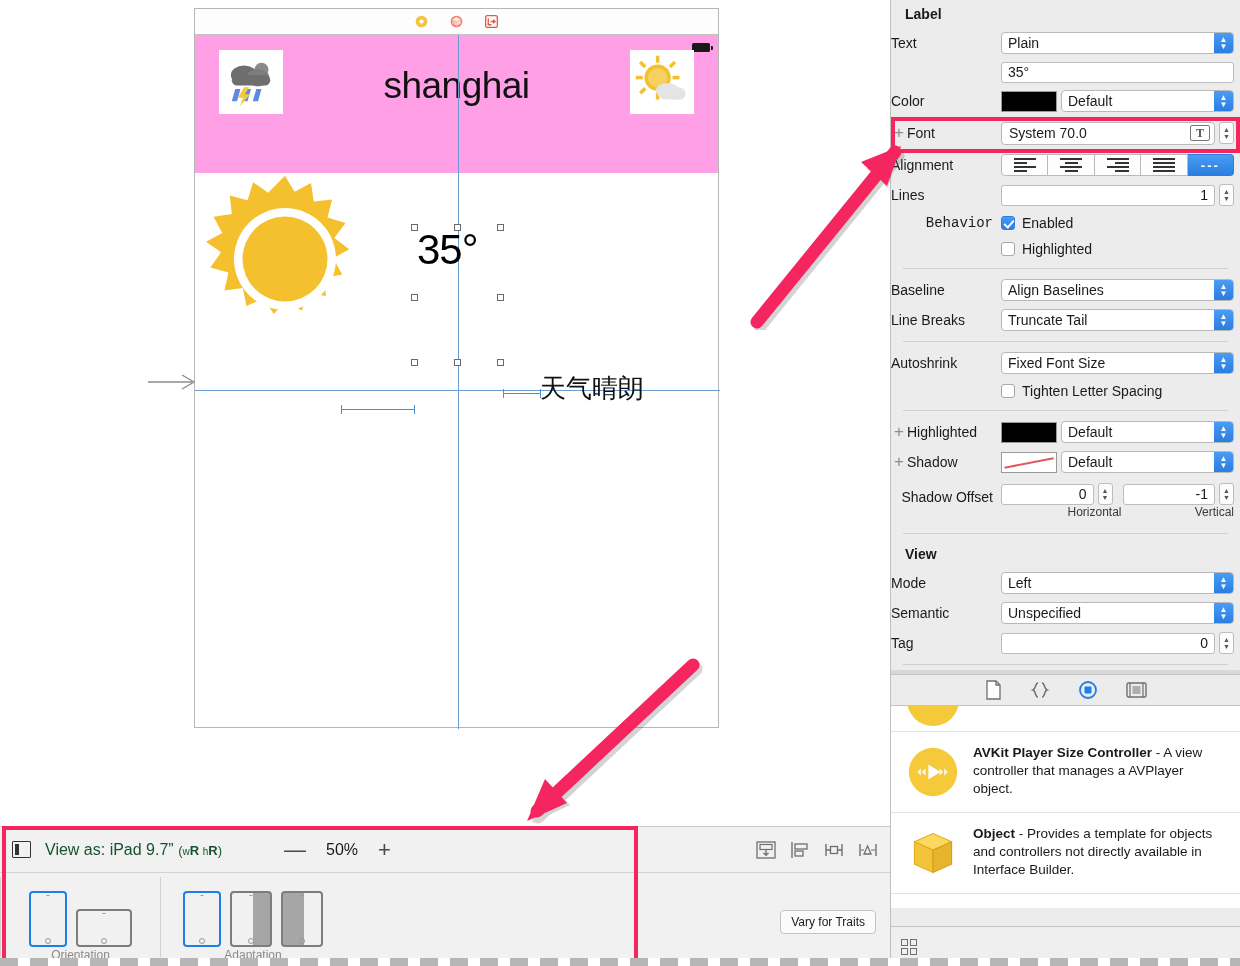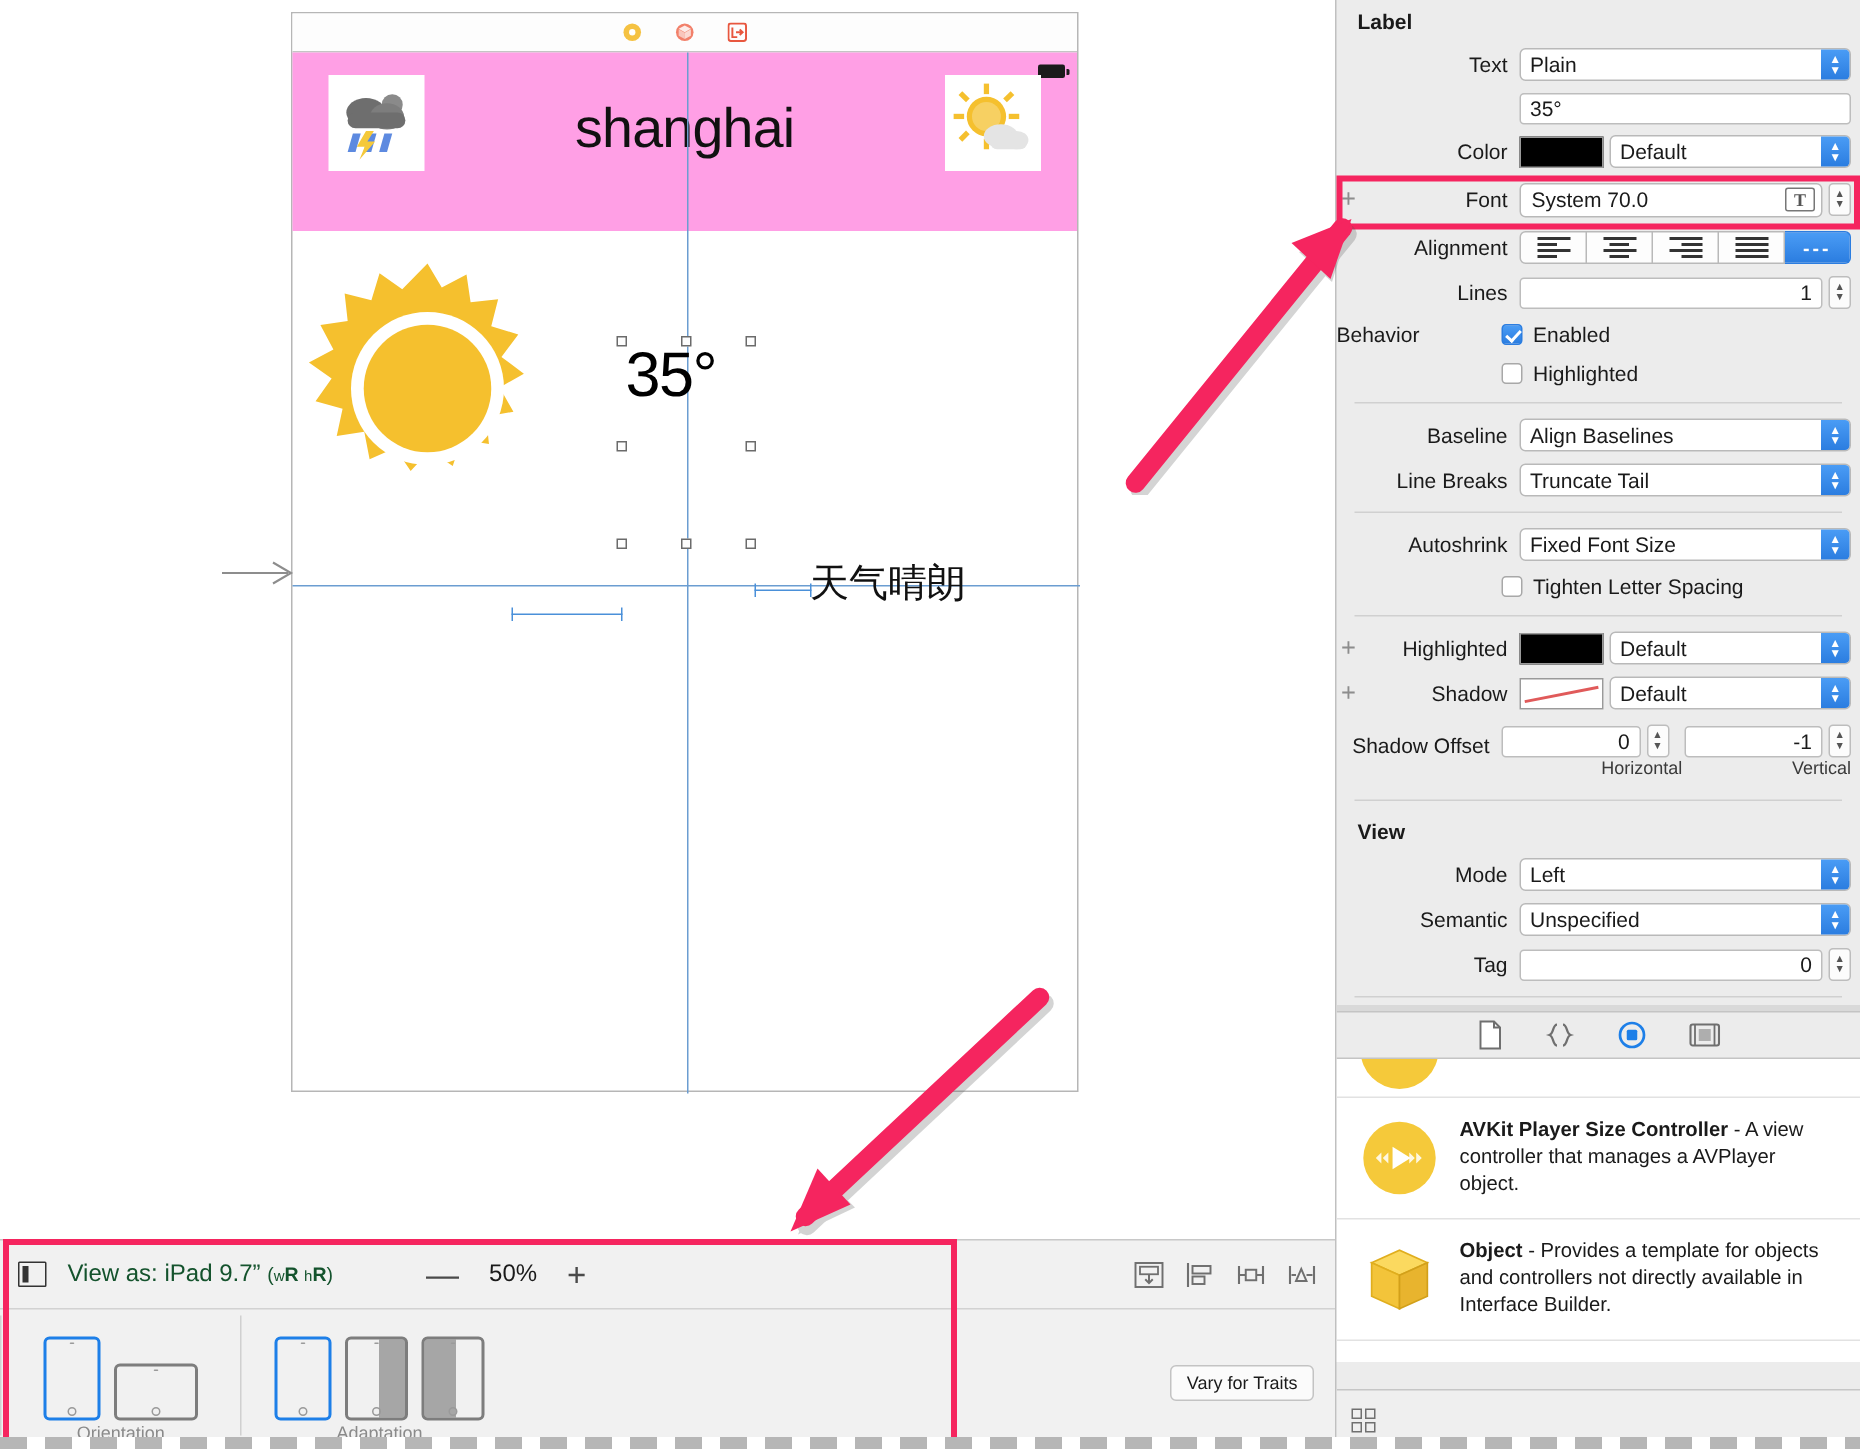--- a/index.html
+++ b/index.html
@@ -28,21 +28,21 @@
     height: 26px; width: 100%;
     background: #fdfdfd;
     border-bottom: 1px solid #c4c4c4;
     display: flex; align-items: center; justify-content: center;
     gap: 22px;
   }
   .dock-icon { width: 13px; height: 13px; display:block; }
 
   #pink-header {
     position: absolute; left: 0; top: 26px;
-    width: 100%; height: 119px;
+    width: 100%; height: 138px;
     background: #ff9fe5;
   }
   #battery-icon {
     position: absolute; right: 8px; top: 8px;
     width: 18px; height: 9px;
     background: #1b1b1b;
     border-radius: 1.5px;
   }
   #battery-icon:after {
     content: ""; position: absolute; right: -2.5px; top: 2.5px;
@@ -145,21 +145,21 @@
   #inspector {
     position: absolute; left: 890px; top: 0;
     width: 350px; height: 966px;
     background: #ececec;
     border-left: 1px solid #c0c0c0;
     font-size: 14px; color: #1a1a1a;
     overflow: hidden;
   }
   .sect-title { font-weight: bold; font-size: 14px; padding: 6px 0 6px 14px; }
   .row { display: flex; align-items: center; height: 30px; padding-right: 6px; }
-  .row .lbl { width: 110px; text-align: right; padding-right: 8px; color: #1a1a1a; font-size: 14px; flex: none; margin-left: 12px; }
+  .row .lbl { width: 110px; text-align: left; padding-right: 8px; color: #1a1a1a; font-size: 14px; flex: none; }
   .row .plus { width: 16px; text-align: center; color: #8d8d8d; font-size: 17px; flex: none; }
   .row .lbl.withplus { width: 94px; }
   .field {
     flex: 1; height: 21px; background: #ffffff;
     border: 1px solid #bdbdbd; border-radius: 3px;
     display: flex; align-items: center; padding: 0 6px;
     font-size: 14px; overflow: hidden; white-space: nowrap;
   }
   .field.right { justify-content: flex-end; }
   .popup {
@@ -189,21 +189,21 @@
   }
   .combo-wrap { flex: 1; display: flex; align-items: center; gap: 4px; }
   .sep { height: 1px; background: #d0d0d0; margin: 6px 12px; }
   .chk { width: 14px; height: 14px; border: 1px solid #a8a8a8; border-radius: 3px; background: #fff; flex: none; }
   .chk.on { background: linear-gradient(#4a9cf5,#2b7de0); border-color: #2b7de0; position: relative; }
   .chk.on:after {
     content:""; position:absolute; left:4px; top:1px; width:4px; height:8px;
     border: solid #fff; border-width: 0 2px 2px 0; transform: rotate(42deg);
   }
   .chk-row { display:flex; align-items:center; height:26px; }
-  .chk-row .lbl { width:110px; text-align:left; padding-right:8px; flex:none; }
+  .chk-row .lbl { width:110px; text-align:right; padding-right:8px; flex:none;font-family:Liberation Mono, monospace; }
   .chk-row .ctext { margin-left: 7px; font-size: 14px; }
 
   
   .seg { flex:1; display:flex; height:22px; }
   .seg div {
     flex:1; border:1px solid #b9b9b9; border-left:none; background:#fdfdfd;
     display:flex; align-items:center; justify-content:center;
   }
   .seg div:first-child { border-left:1px solid #b9b9b9; border-radius:4px 0 0 4px; }
   .seg div:last-child  { border-radius:0 4px 4px 0; }

